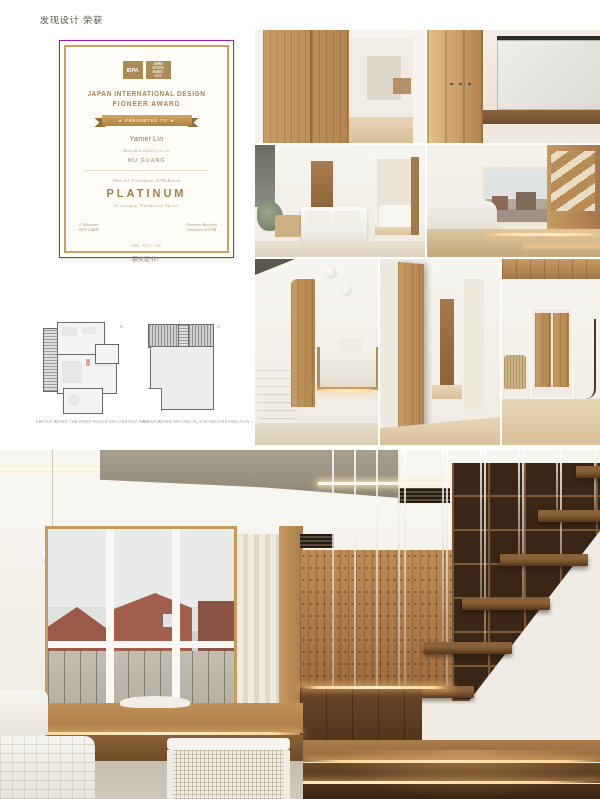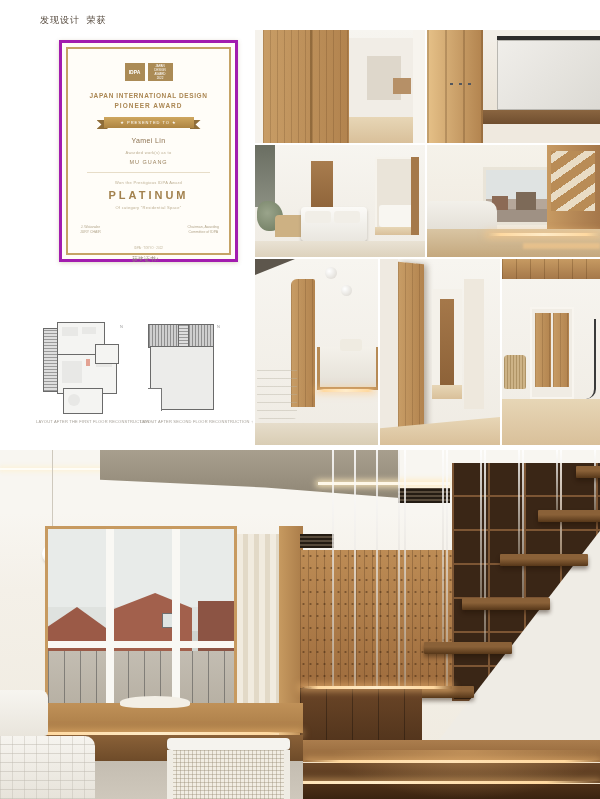--- a/index.html
+++ b/index.html
@@ -3,25 +3,25 @@
 <meta charset="utf-8">
 <style>
   html,body{margin:0;padding:0;background:#ffffff;}
   .page{position:relative;width:600px;height:799px;background:#ffffff;overflow:hidden;
         font-family:"Liberation Sans","DejaVu Sans",sans-serif;}
   .abs{position:absolute;}
   .photo{position:absolute;overflow:hidden;background:#efece6;}
 
   
   .hdr{position:absolute;top:14px;font-size:9px;color:#55493d;letter-spacing:1px;
-       font-family:Liberation Mono, monospace;}
+       font-family:Liberation Serif, serif;}
 
   
   .cert{position:absolute;left:59px;top:40px;width:173px;height:216px;background:#fffdf8;
-        border:3px solid #a21caf;box-shadow:0 1px 4px rgba(120,90,40,.25);}
+        border:1px solid #a21caf;box-shadow:0 1px 4px rgba(120,90,40,.25);}
   .cert-frame{position:absolute;inset:4px;border:2px solid #c5a366;}
   .cert-inner{position:absolute;inset:6px;display:flex;flex-direction:column;align-items:center;}
   .logo-sq{background:#ab8b56;color:#fff;display:flex;align-items:center;justify-content:center;text-align:center;}
   .gold{color:#ab8753;}
   .tiny{font-size:4px;color:#bcae92;letter-spacing:.3px;}
   .ribbon-band{position:absolute;left:7px;right:7px;top:0;height:11px;
         background:linear-gradient(180deg,#cfa75f,#ad8442);display:flex;align-items:center;justify-content:center;
         color:#fff;font-size:4px;letter-spacing:1px;}
   .ribbon-tail{position:absolute;top:3px;width:11px;height:9px;background:#8f6d39;}
   .sig{position:absolute;bottom:24px;font-size:3.5px;color:#b3a68c;text-align:center;line-height:5px;}

